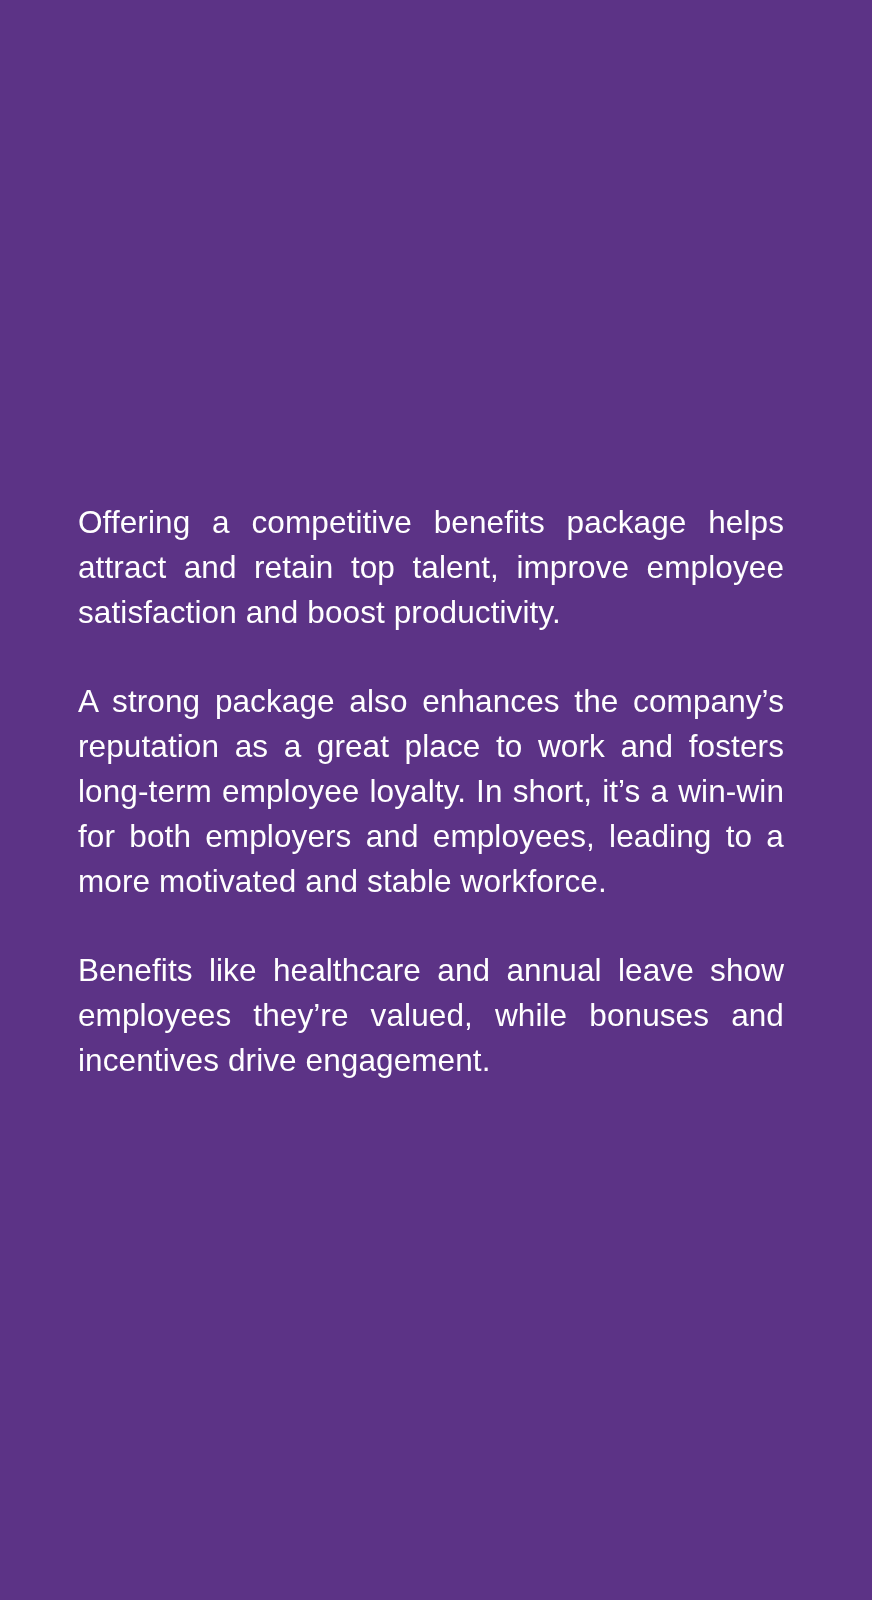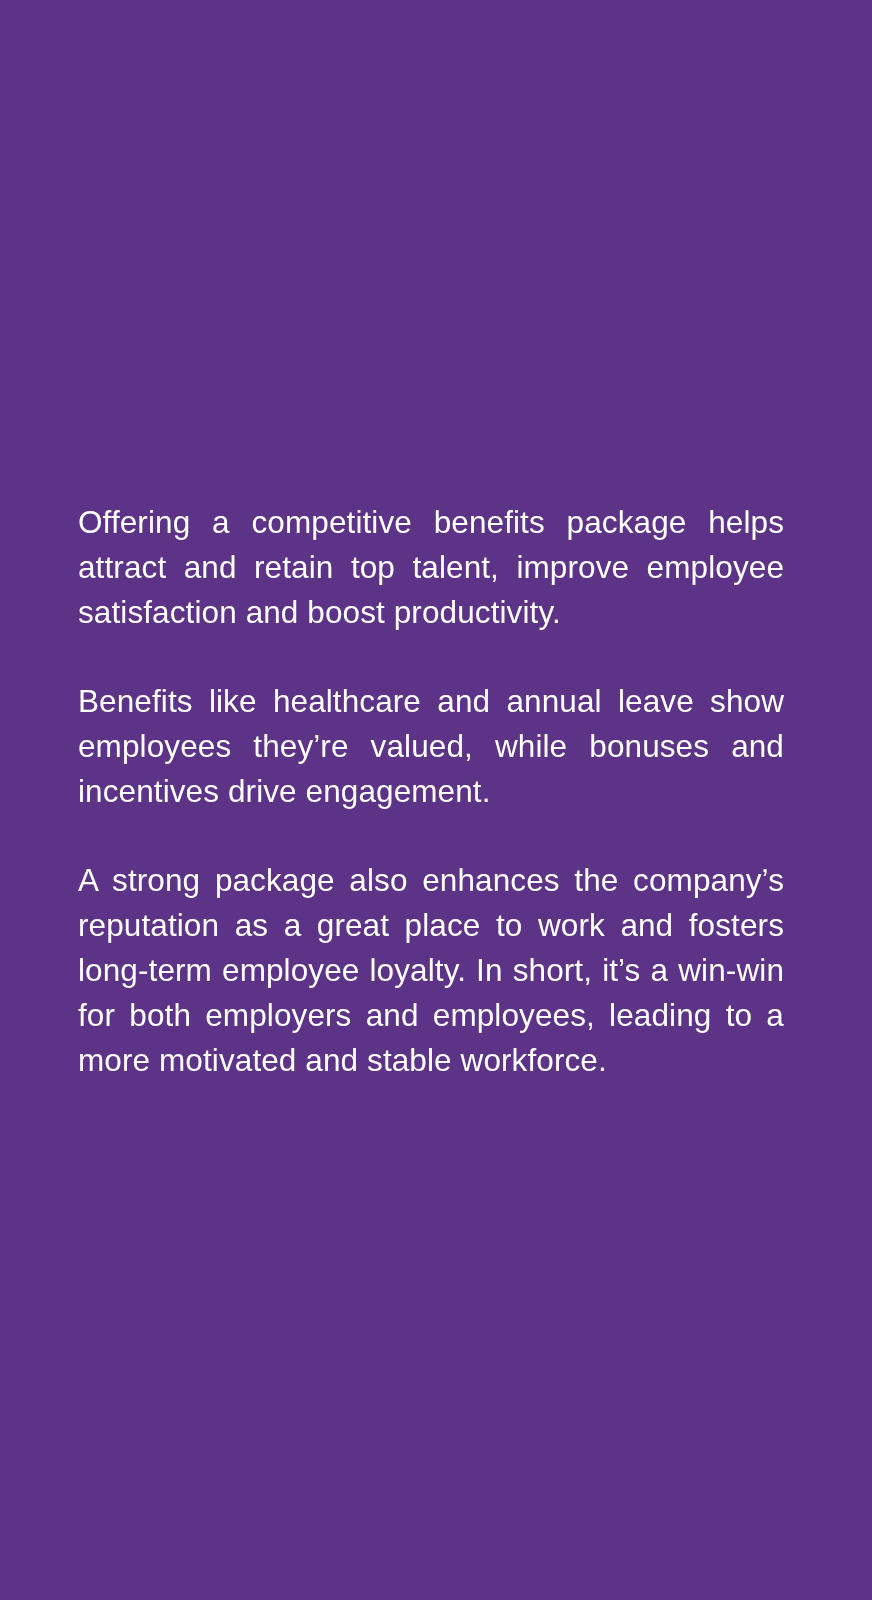--- a/index.html
+++ b/index.html
@@ -40,16 +40,16 @@
   .para:last-child {
     margin-bottom: 0;
   }
 </style>
 </head>
 <body>
 
 <div class="slide">
   <div class="content">
     <p class="para">Offering a competitive benefits package helps attract and retain top talent, improve employee satisfaction and boost productivity.</p>
+    <p class="para">A strong package also enhances the company’s reputation as a great place to work and fosters long-term employee loyalty. In short, it’s a win-win for both employers and employees, leading to a more motivated and stable workforce.</p>
     <p class="para">Benefits like healthcare and annual leave show employees they’re valued, while bonuses and incentives drive engagement.</p>
-    <p class="para">A strong package also enhances the company’s reputation as a great place to work and fosters long-term employee loyalty. In short, it’s a win-win for both employers and employees, leading to a more motivated and stable workforce.</p>
   </div>
 </div>
 
 </body></html>

